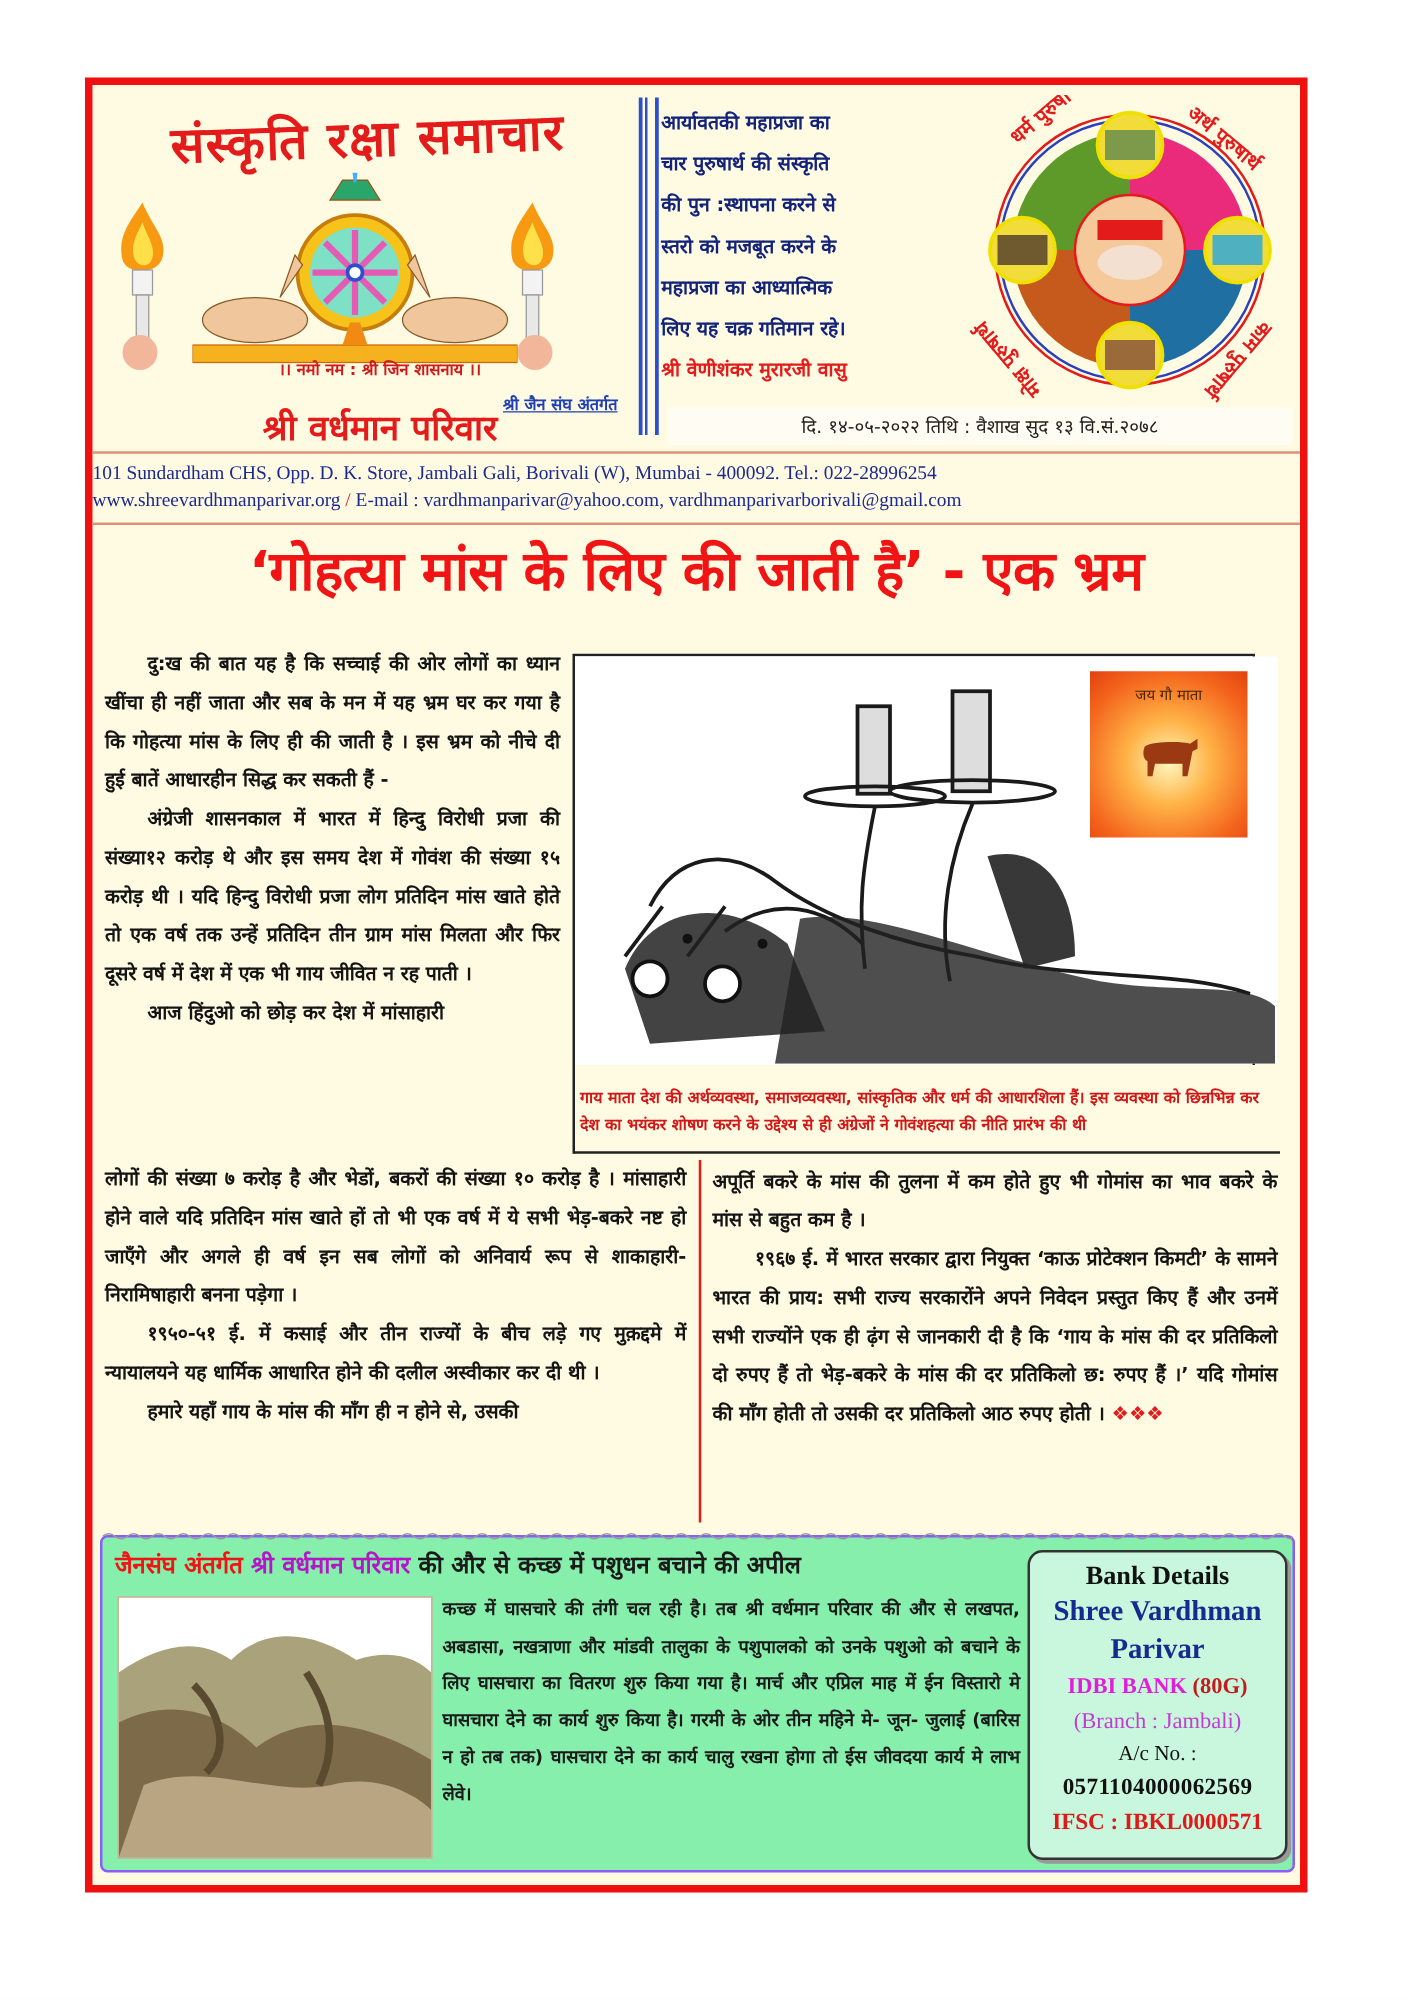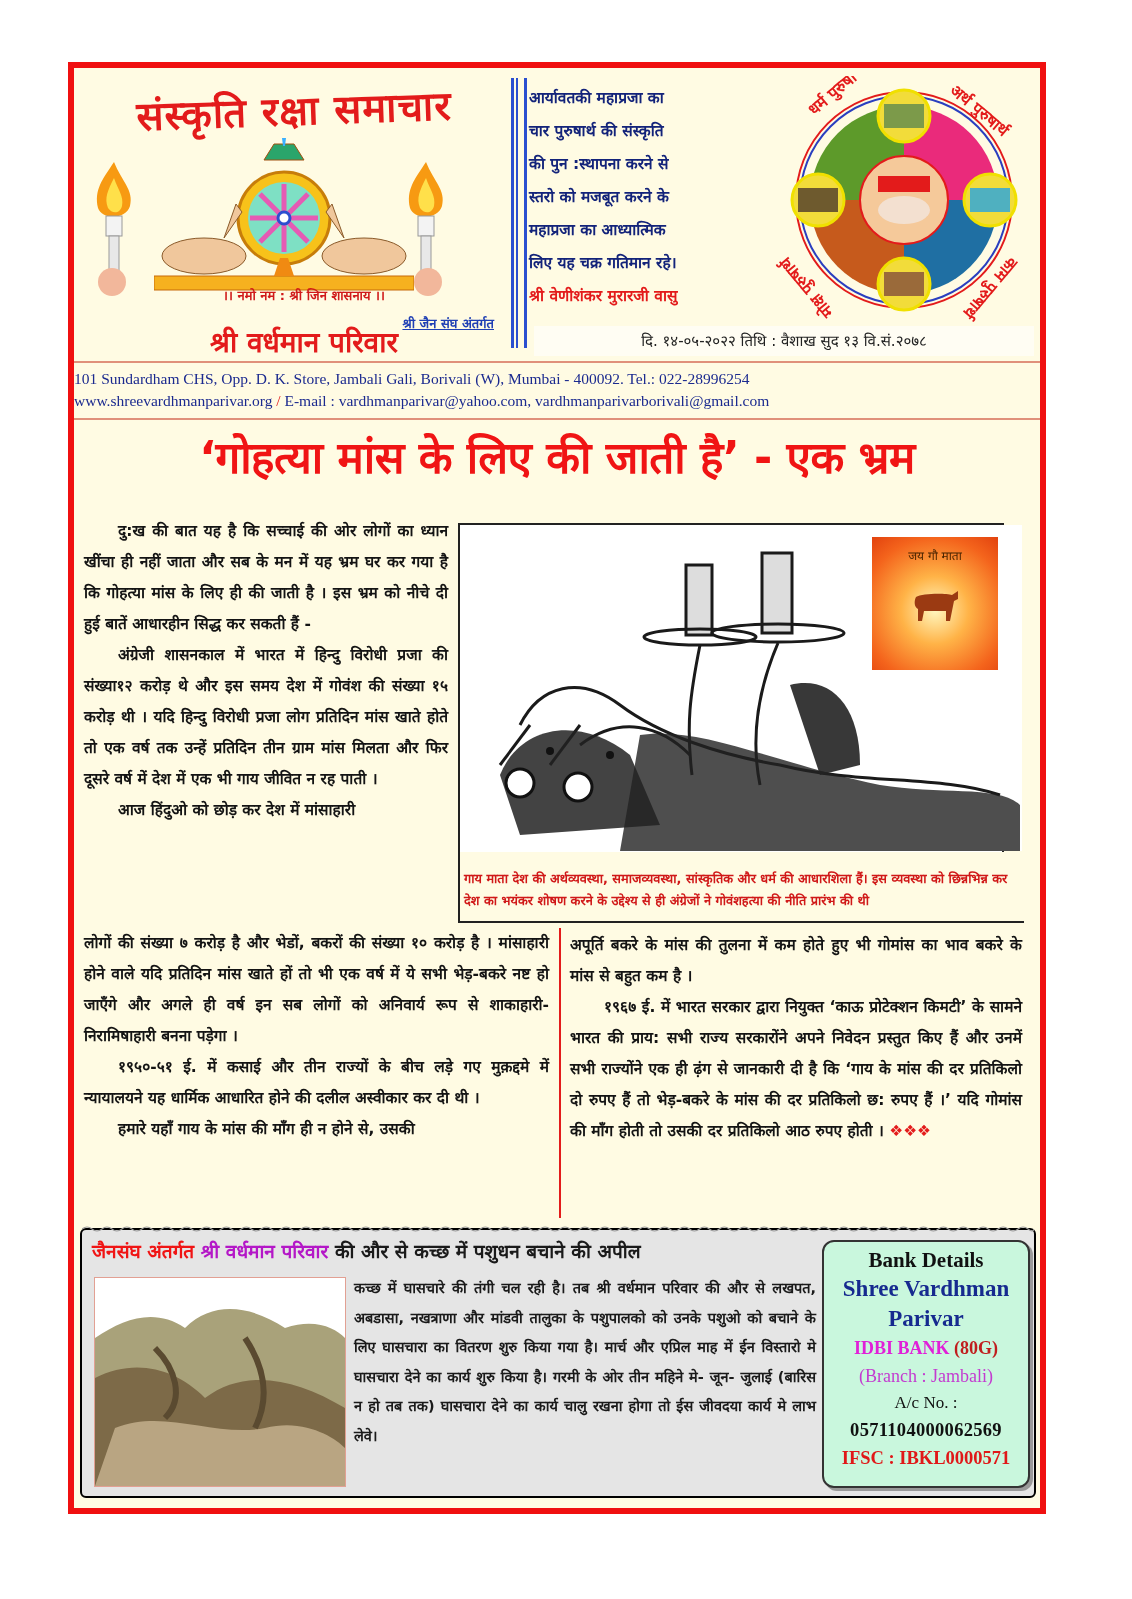--- a/index.html
+++ b/index.html
@@ -49,22 +49,22 @@
   
   .figure { left:384px; top:455px; width:546px; height:400px; border:2px solid #222; background:#ffffff; box-sizing:border-box; }
   .cartoon { position:absolute; left:0; top:0; width:562px; height:326px; }
   .inset { position:absolute; right:4px; top:12px; width:126px; height:133px;
            background:radial-gradient(circle at 50% 55%, #fff7c0 0%, #ffb347 35%, #f4641c 75%, #e2420e 100%); }
   .inset-title { position:absolute; left:0; top:10px; width:100%; text-align:center; color:#4a2400; font-size:12px; }
   .caption { position:absolute; left:0; top:327px; width:562px; padding:16px 4px; box-sizing:border-box;
              color:#d01818; font-weight:bold; font-size:12.8px; line-height:22px; background:#fffbe3; }
 
   
-  .appeal { left:6px; top:1160px; width:956px; height:270px; background:#e5e5e5;
-            border:2px solid #000000; border-radius:6px; box-sizing:border-box; }
+  .appeal { left:6px; top:1160px; width:956px; height:270px; background:#86efac;
+            border:2px solid #8b5cf6; border-radius:6px; box-sizing:border-box; }
   .appeal-wave-top, .appeal-wave-bot { position:absolute; left:0; width:100%; height:8px; }
   .appeal-wave-top { top:-5px; }
   .appeal-title { position:absolute; left:10px; top:8px; font-size:19px; font-weight:bold; color:#1a1a1a; white-space:nowrap; }
   .appeal-title .red { color:#f01414; } .appeal-title .purple { color:#b417c7; }
   .fodder { position:absolute; left:12px; top:47px; width:250px; height:208px; border:1px solid #e2a093; overflow:hidden; }
   .appeal-text { position:absolute; left:272px; top:44px; width:462px; font-size:14.5px; line-height:29.5px;
                  color:#1a1a1a; font-weight:bold; text-align:justify; }
   .bank { position:absolute; left:740px; top:10px; width:208px; height:248px; background:#c9f7dd;
           border:2px solid #333; border-radius:12px; box-shadow:3px 3px 0 #999; text-align:center;
           font-family:"Liberation Serif", serif; font-weight:bold; box-sizing:border-box; padding-top:4px; }

